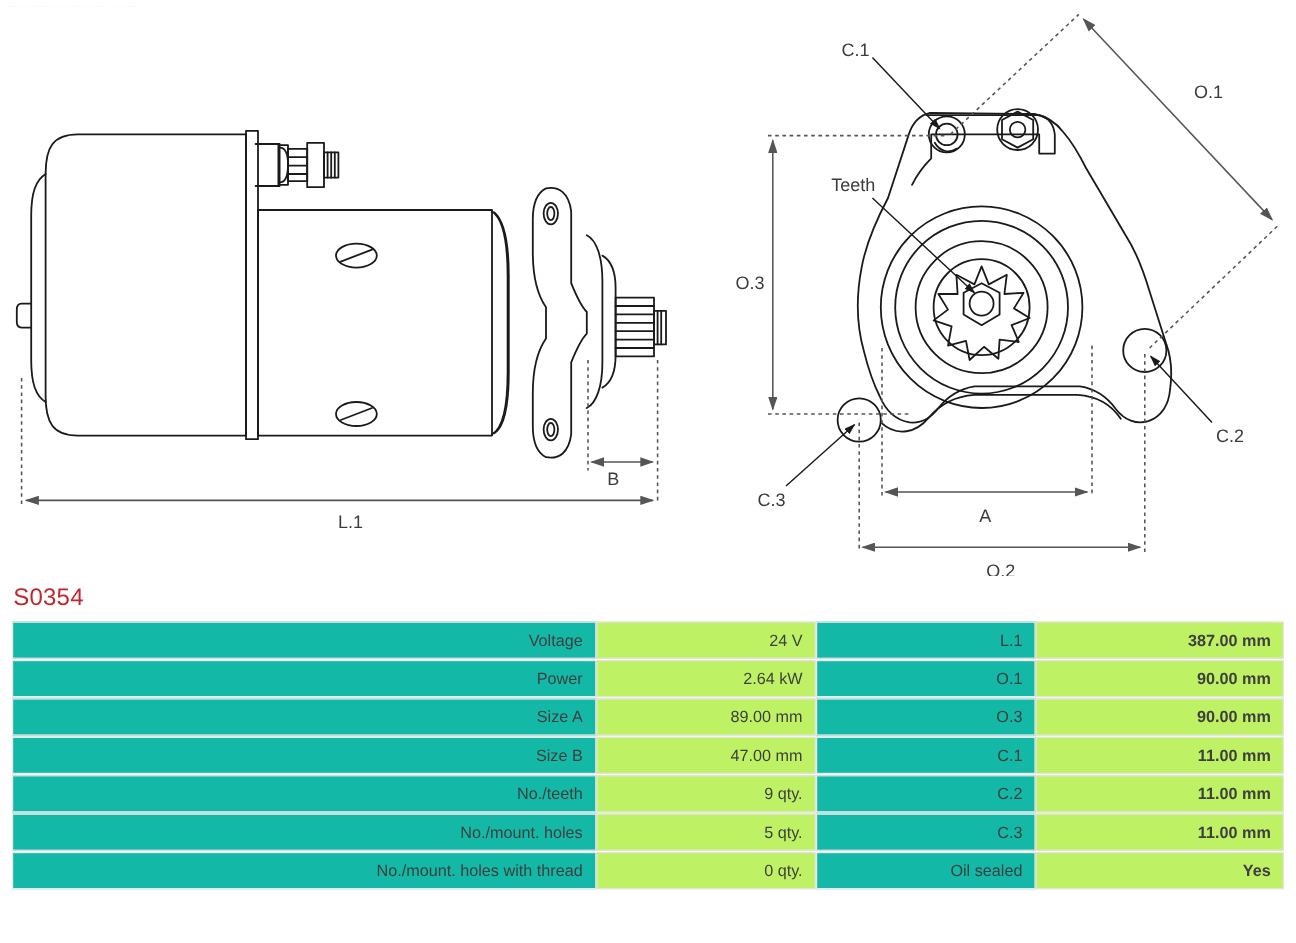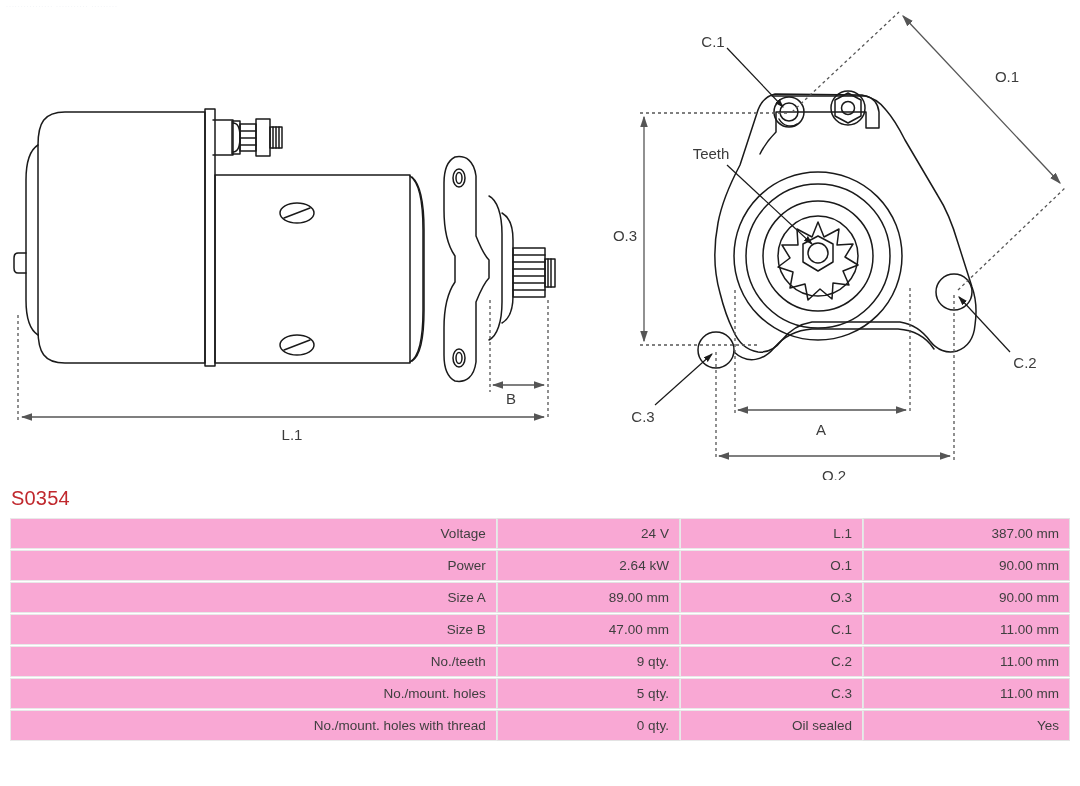--- a/index.html
+++ b/index.html
@@ -59,35 +59,35 @@
     font-size: 13.5px;
   }
   #spec-table td {
     height: 29px;
     padding: 0 10px;
     vertical-align: middle;
     white-space: nowrap;
     overflow: hidden;
   }
   .lbl {
-    background: #f9a8d4;
+    background: #14b8a6;
     text-align: right;
     color: #3f3f3f;
     border: 1px solid #e9e9e9;
   }
   .val {
-    background: #f9a8d4;
+    background: #bef264;
     text-align: right;
     color: #3f3f3f;
     border: 1px solid #e3e3e3;
   }
   .c-lbl1 { width: 490px; }
   .c-val1 { width: 170px; }
   .c-lbl2 { width: 170px; }
-  .c-val2 { width: 195px; }
+  .c-val2 { width: 195px; font-weight: bold; }
 </style>
 </head>
 <body>
 
 <div id="page">
 
   <div class="wm">................ ...........  .........</div>
 
   <div id="drawing-area">
     <svg id="drawing-svg" width="1080" height="480" viewBox="0 0 1080 480" xmlns="http://www.w3.org/2000/svg">

